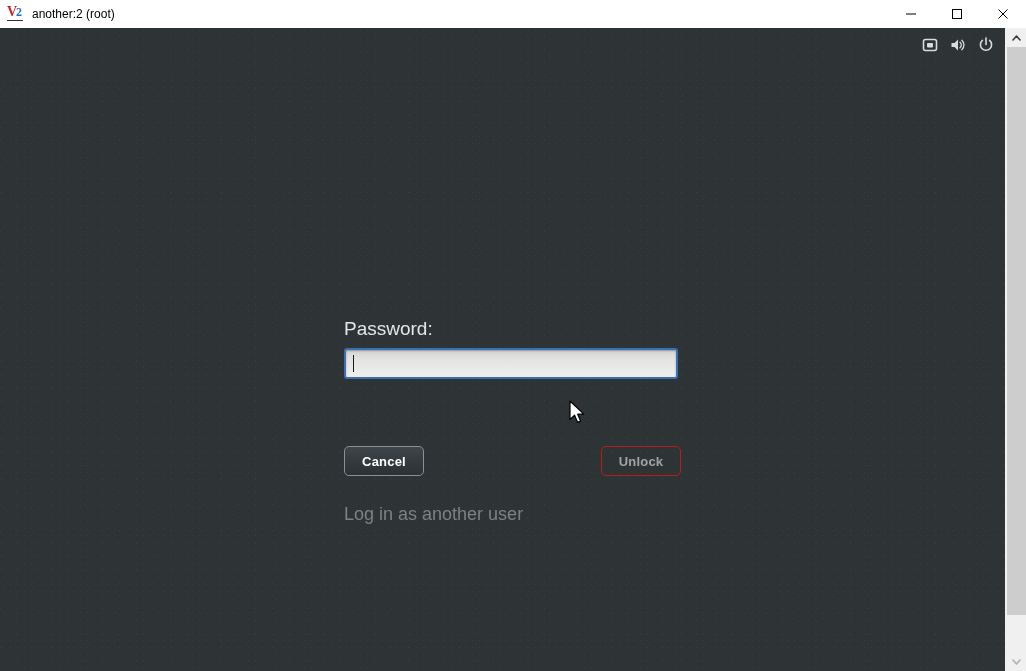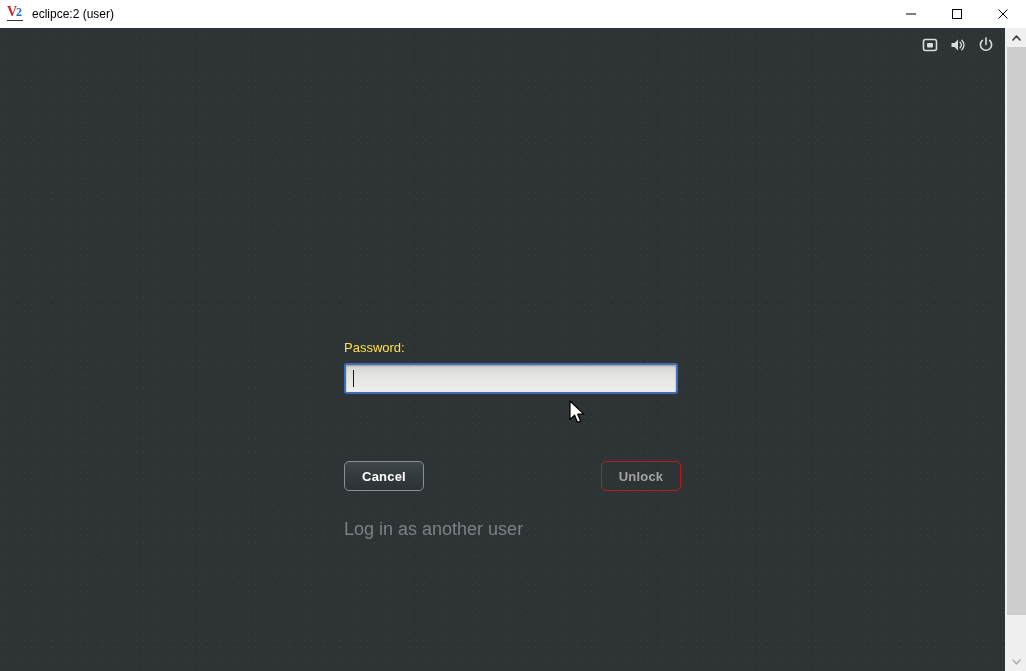--- a/index.html
+++ b/index.html
@@ -158,23 +158,23 @@
   .avatar svg { display: block; }
   .user-name {
     margin-left: 22px;
     font-size: 17px;
     font-weight: bold;
     color: #ffffff;
     letter-spacing: 0.2px;
   }
 
   .pw-label {
-    margin-top: 60px;
-    font-size: 13px;
-    color: #fde047;
+    margin-top: 38px;
+    font-size: 19px;
+    color: #e5e5e5;
   }
   .pw-field {
     margin-top: 8px;
     width: 334px;
     height: 31px;
     box-sizing: border-box;
     border: 2px solid #3c6eb4;
     border-radius: 3px;
     background: linear-gradient(to bottom, #d4d4d2 0%, #e3e3e1 35%, #efefed 100%);
     box-shadow: inset 0 1px 2px rgba(0,0,0,0.30);
@@ -285,21 +285,21 @@
 <body>
 
 <div class="vnc-window">
 
   <div class="titlebar">
     <div class="title-icon">
       <span class="v">V</span>
       <span class="two">2</span>
       <span class="ul"></span>
     </div>
-    <div class="title-text">eclipce:2 (user)</div>
+    <div class="title-text">another:2 (root)</div>
 
     <div class="win-controls">
       <div class="win-btn">
         <svg width="12" height="12" viewBox="0 0 12 12">
           <line x1="1" y1="6" x2="11" y2="6" stroke="#000" stroke-width="1"></line>
         </svg>
       </div>
       <div class="win-btn">
         <svg width="12" height="12" viewBox="0 0 12 12">
           <rect x="1.5" y="1.5" width="9" height="9" fill="none" stroke="#000" stroke-width="1"></rect>

